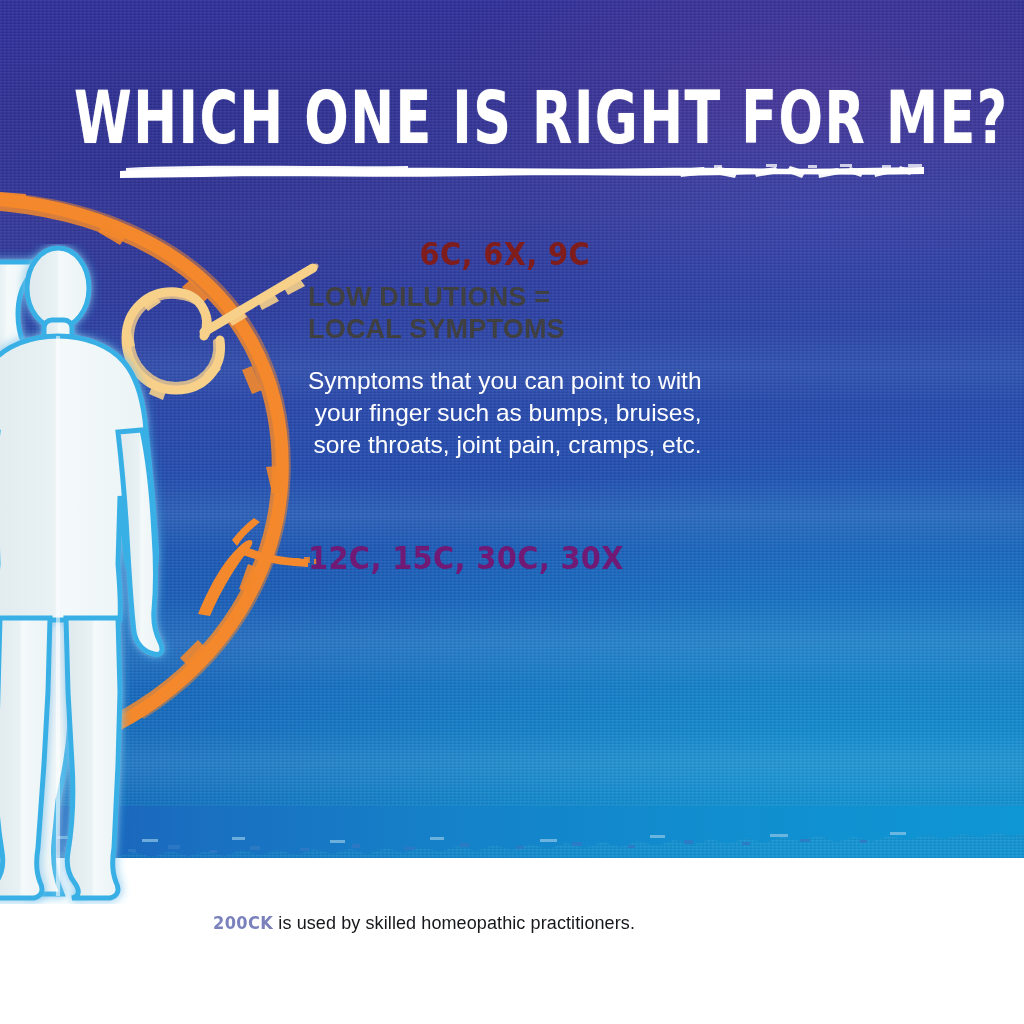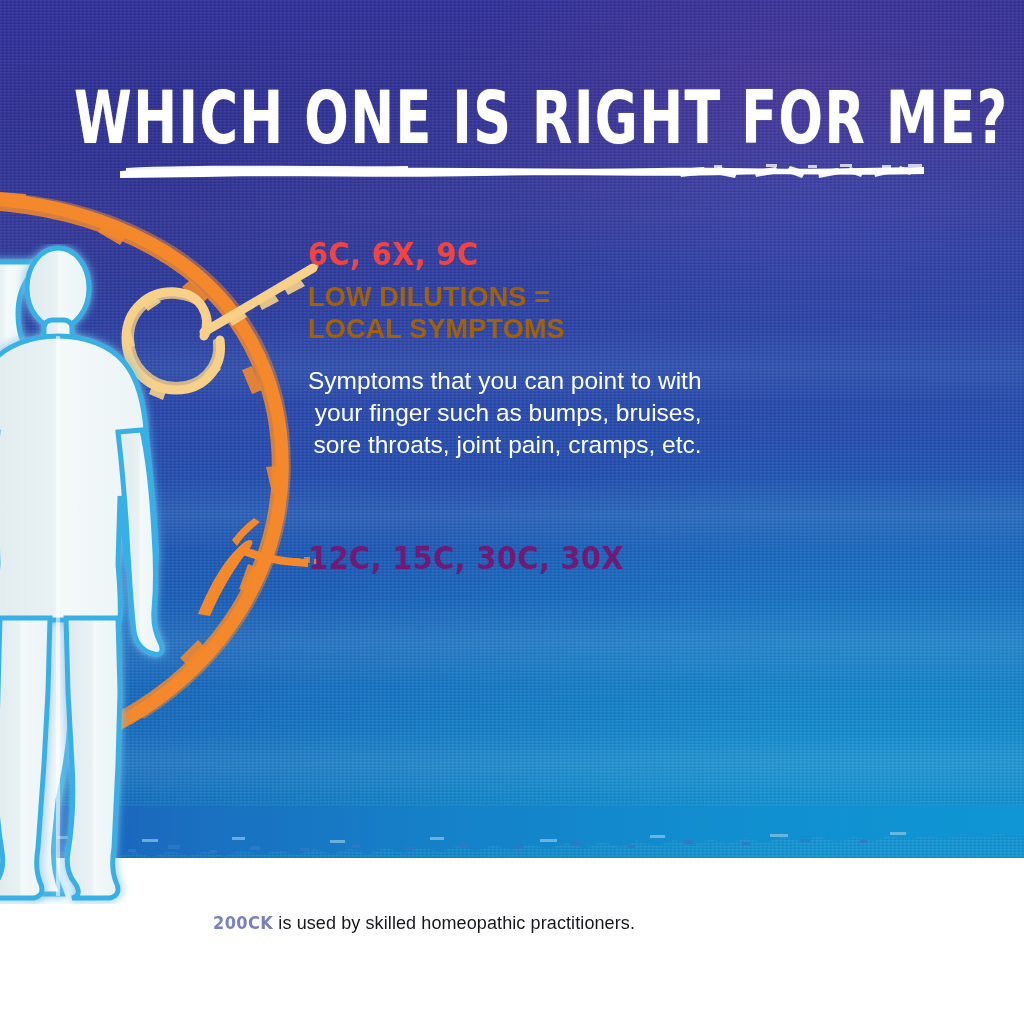--- a/index.html
+++ b/index.html
@@ -130,30 +130,30 @@
   #block-low  { top:236px; }
   #block-high { top:540px; }
 
   .kicker {
     font-family:"DejaVu Sans Condensed","Liberation Sans Narrow","Liberation Sans", sans-serif;
     font-weight:bold;
     font-size:32px;
     line-height:36px;
     letter-spacing:.4px;
   }
-  #kicker-low  { color:#ef4444; }
+  #kicker-low  { color:#7f1d1d;text-align:center; }
   #kicker-high { color:#701a75; }
 
   .subhead {
     font-family:"Liberation Sans", sans-serif;
     font-weight:bold;
     font-size:27px;
     line-height:32px;
     letter-spacing:.2px;
-    color:#a16207;
+    color:#404040;
     margin-top:9px;
     white-space:pre-line;
   }
   .bodytext {
     font-family:"Liberation Sans", sans-serif;
     font-weight:normal;
     font-size:24.5px;
     line-height:32px;
     color:#ffffff;
     margin-top:20px;

